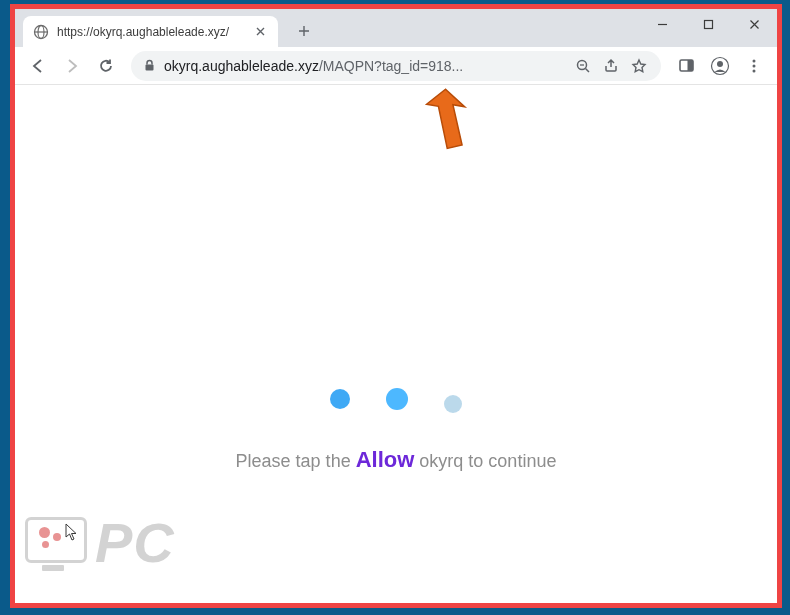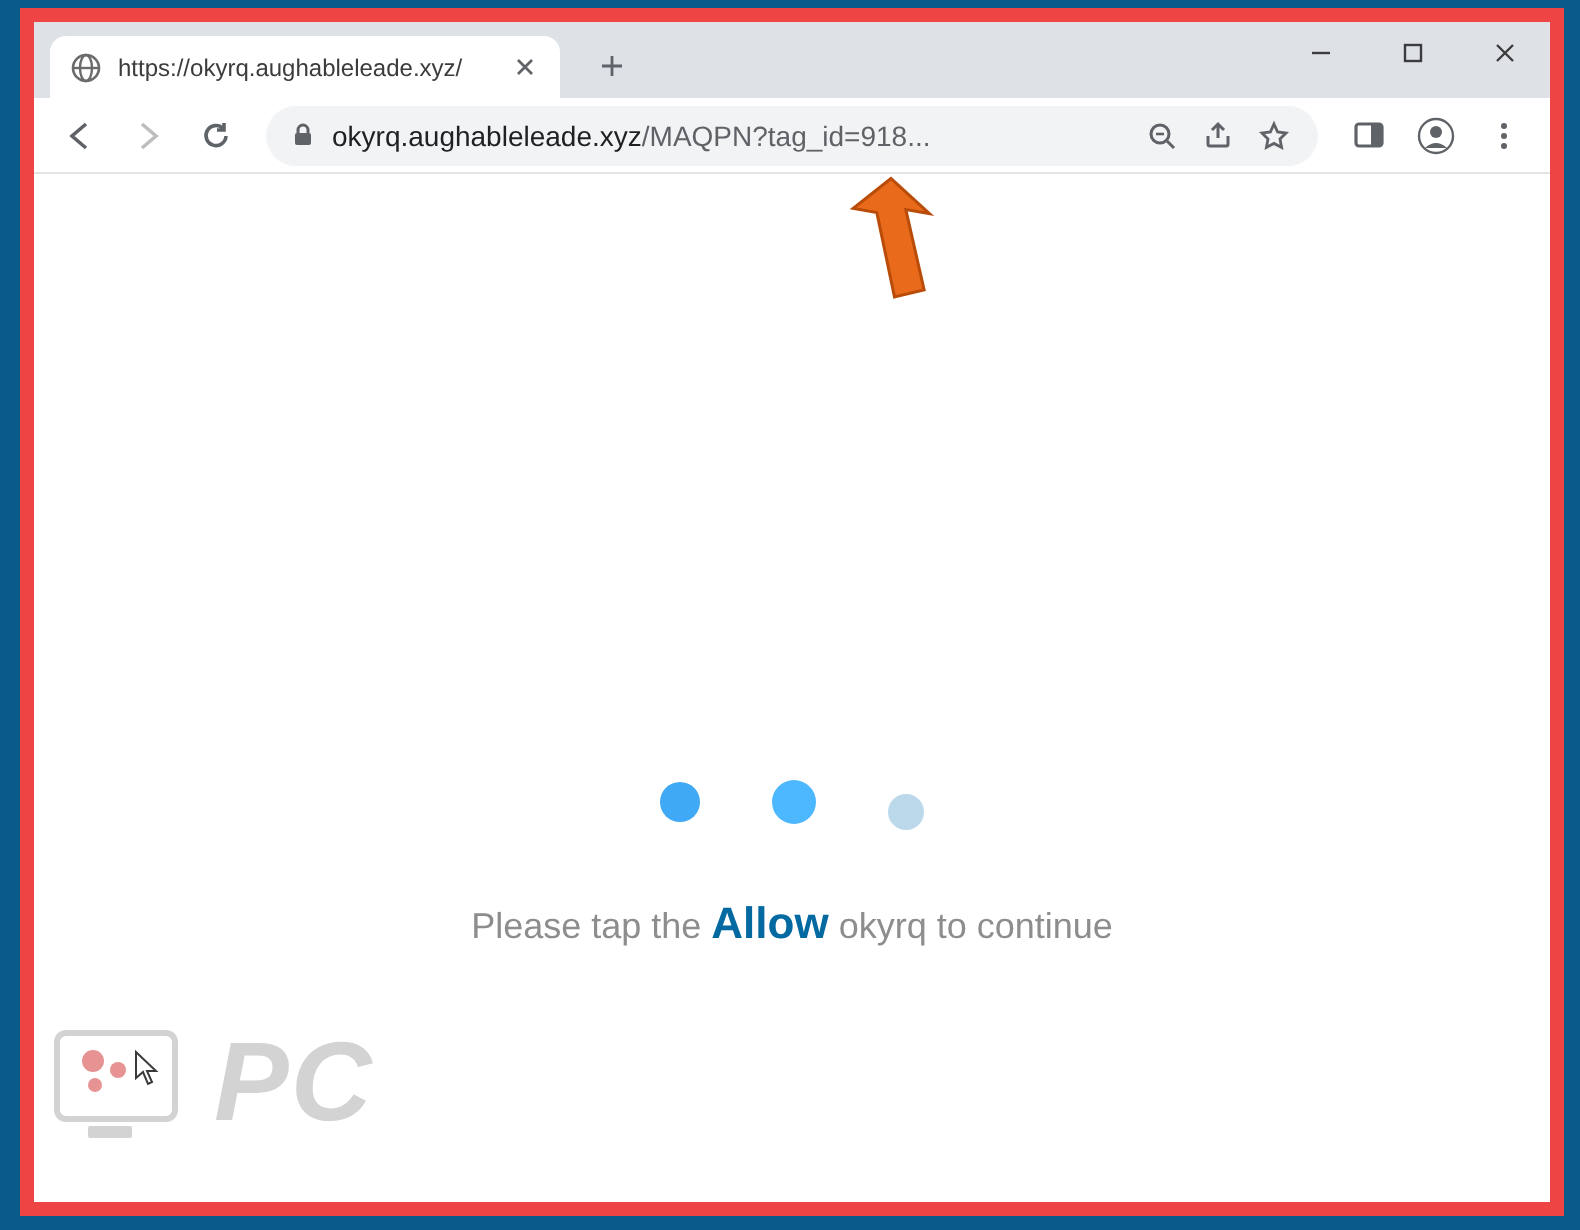--- a/index.html
+++ b/index.html
@@ -11,21 +11,21 @@
       overflow: hidden;
       position: relative;
     }
     .browser-window {
       position: absolute;
       top: 4px;
       left: 10px;
       width: 772px;
       height: 604px;
       background: #fff;
-      border: 7px solid #ef4444;
+      border: 5px solid #ef4444;
       display: flex;
       flex-direction: column;
     }
     .titlebar {
       height: 38px;
       background: #dee1e6;
       display: flex;
       align-items: flex-end;
       position: relative;
     }
@@ -169,21 +169,21 @@
       top: 362px;
       left: 0;
       width: 100%;
       text-align: center;
       font-size: 18px;
       color: #8d8d8d;
     }
     .instruction .bold-word {
       font-weight: 700;
       font-size: 22px;
-      color: #0369a1;
+      color: #6d28d9;
     }
     .pointer-arrow {
       position: absolute;
       top: 86px;
       left: 422px;
       width: 60px;
       height: 70px;
       pointer-events: none;
     }
     .watermark {
@@ -191,21 +191,21 @@
       left: 10px;
       bottom: 28px;
       font-family: Arial, sans-serif;
       font-size: 56px;
       font-style: italic;
       font-weight: 600;
       color: rgba(130,130,130,0.35);
       letter-spacing: 1px;
       display: flex;
       align-items: center;
-      gap: 16px;
+      gap: 6px;
     }
     .watermark .pc-icon {
       position: relative;
       width: 60px;
       height: 56px;
       margin-right: 4px;
     }
     .watermark .pc-icon::before {
       content: "";
       position: absolute;

